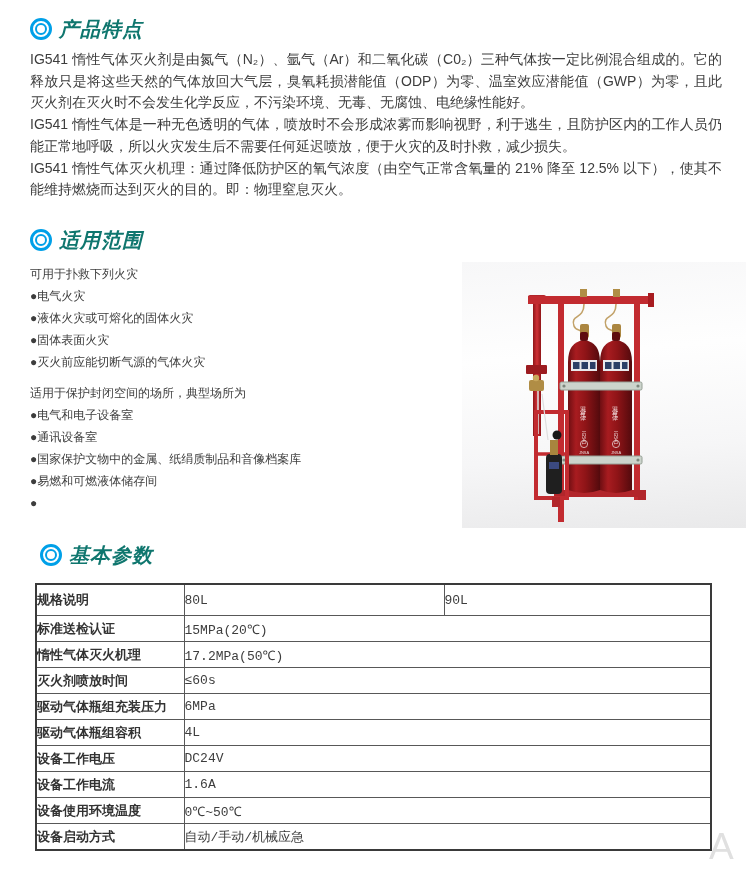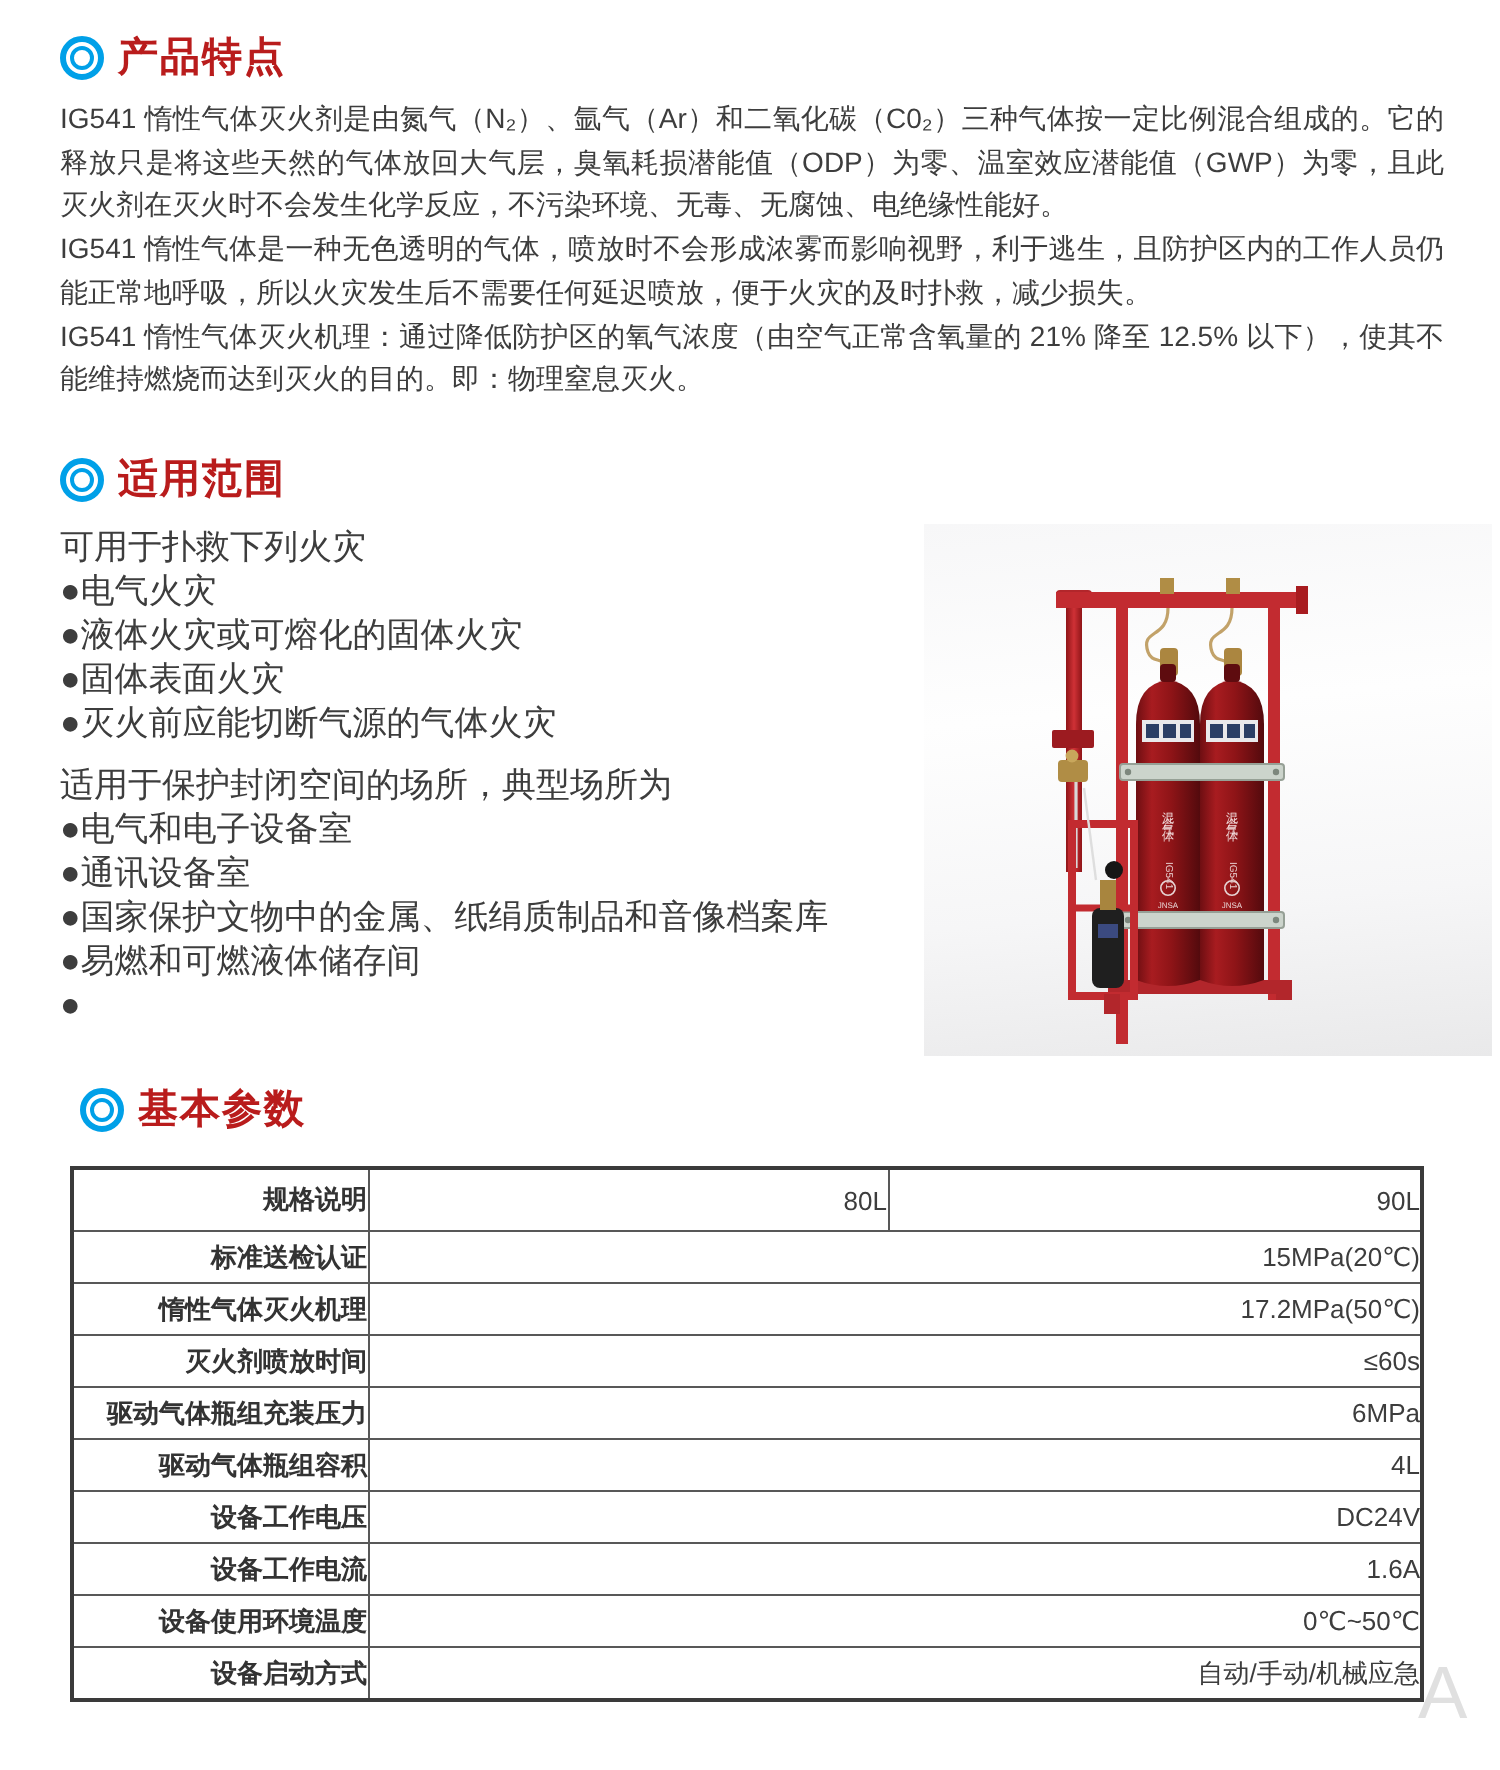--- a/index.html
+++ b/index.html
@@ -5,26 +5,26 @@
   html,body{margin:0;padding:0;}
   .page{
     position:relative;width:750px;height:885px;background:#ffffff;overflow:hidden;
     font-family:"Liberation Sans","DejaVu Sans",sans-serif;color:#3d3d3d;
   }
   .content{padding:17px 28px 0 30px;}
   
   .sec-head{display:flex;align-items:center;gap:7px;margin:0 0 8px 0;}
   .sec-icon{width:16px;height:16px;border:3px solid #00a0e8;border-radius:50%;position:relative;flex:0 0 auto;}
   .sec-icon::after{content:"";position:absolute;inset:2px;border:2px solid #00a0e8;border-radius:50%;}
-  .sec-title{font-size:20px;font-weight:bold;color:#b91c1c;letter-spacing:1px;line-height:24px;}
+  .sec-title{font-size:20px;font-weight:bold;color:#0f766e;letter-spacing:1px;line-height:24px;font-style:italic;}
   
   .paragraphs p{margin:0;font-size:14px;line-height:21.7px;text-align:justify;}
   
   .scope-head{margin-top:27px;}
-  .scope-body{width:425px;font-size:17px;margin-top:11px;}
+  .scope-body{width:425px;font-size:12px;margin-top:11px;}
   .scope-line{display:flex;line-height:22px;}
   .bullet{flex:0 0 auto;}
   .scope-gap{height:9px;}
   
   .photo{
     position:absolute;left:462px;top:262px;width:284px;height:266px;
     background:linear-gradient(175deg,#f7f7f8 0%,#fefefe 35%,#f6f6f7 70%,#e9e9ea 100%);
   }
   .photo svg{position:absolute;left:0;top:0;}
   .cyl-label{
@@ -35,21 +35,21 @@
   .cyl-code{
     position:absolute;writing-mode:vertical-rl;color:#e8cfcf;font-size:5px;line-height:5px;top:169px;letter-spacing:0;
   }
   .cyl-code.c1{left:119px;} .cyl-code.c2{left:151px;}
   
   .params-head{margin-top:29px;margin-left:10px;}
   table.params{
     border-collapse:collapse;table-layout:fixed;width:677px;margin:16px 0 0 5px;
     font-size:13px;border:2px solid #3a3a3a;
   }
-  table.params td{border:1px solid #585858;text-align:right;padding:0;vertical-align:middle;}
+  table.params td{border:1px solid #585858;text-align:left;padding:0;vertical-align:middle;font-family:Liberation Mono, monospace;}
   table.params td.lbl{font-weight:bold;color:#333;}
   table.params col.c-label{width:148px;}
   table.params col.c-a{width:260px;}
   table.params col.c-b{width:267px;}
   tr.hdr{height:32px;} tr.row{height:26px;}
   
   .watermark{position:absolute;left:709px;top:827px;font-size:37px;line-height:40px;color:#e0e0e0;}
 </style>
 </head>
 <body>

